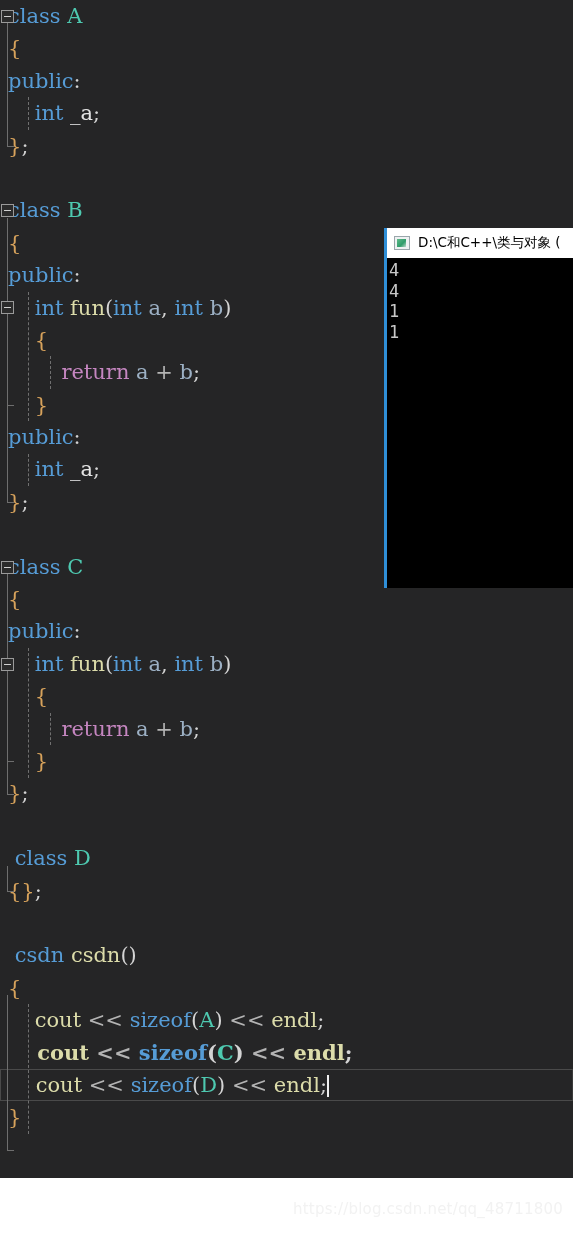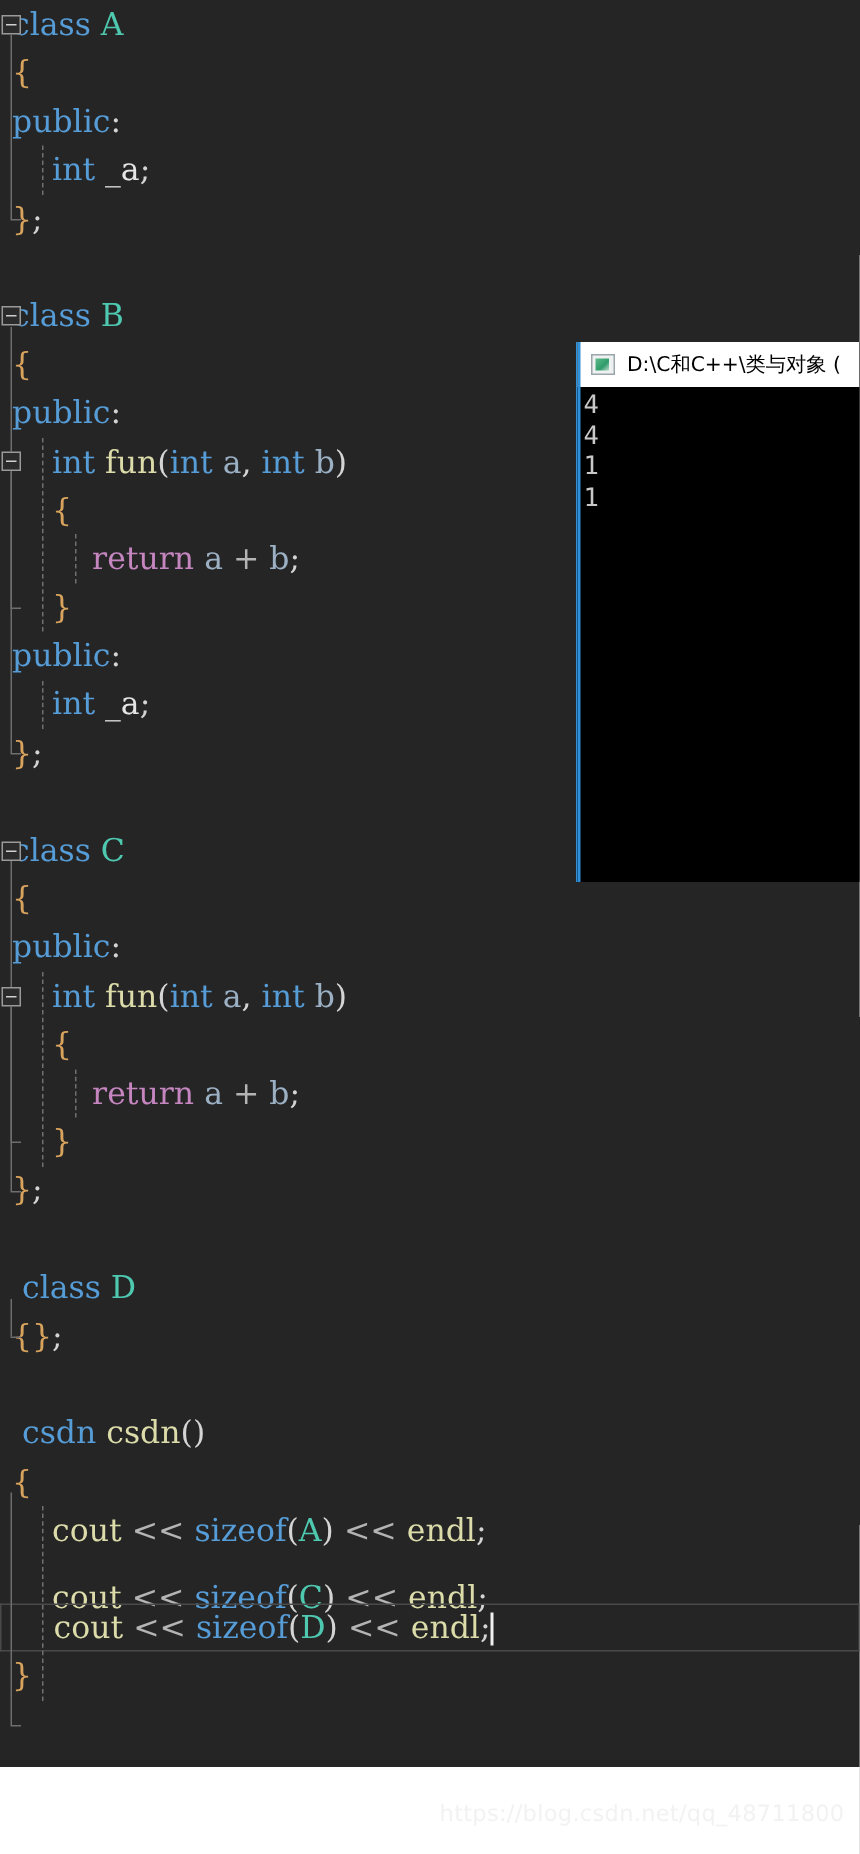--- a/index.html
+++ b/index.html
@@ -223,21 +223,21 @@
       <div class="line" style="top: 0px;"><span class="plain">        </span><span class="ctrl">return</span><span class="plain"> </span><span class="param">a</span><span class="op"> + </span><span class="param">b</span><span class="punct">;</span></div>
       <div class="line" style="top: 0px;"><span class="plain">    </span><span class="brace">}</span></div>
       <div class="line" style="top: 0px;"><span class="brace">}</span><span class="punct">;</span></div>
       <div class="line" style="top: 0px;"></div>
       <div class="line" style="top: 0px;"><span class="kw"> class </span><span class="type">D</span></div>
       <div class="line" style="top: 0px;"><span class="brace">{}</span><span class="punct">;</span></div>
       <div class="line" style="top: 0px;"></div>
       <div class="line" style="top: 0px;"><span class="kw"> csdn</span><span class="plain"> </span><span class="fn">csdn</span><span class="punct">()</span></div>
       <div class="line" style="top: 0px;"><span class="brace">{</span></div>
       <div class="line" style="top: 0px;"><span class="plain">    </span><span class="fn">cout</span><span class="op"> &lt;&lt; </span><span class="kw">sizeof</span><span class="punct">(</span><span class="type">A</span><span class="punct">)</span><span class="op"> &lt;&lt; </span><span class="fn">endl</span><span class="punct">;</span></div>
-      <div class="line" style="top: 12px;"><span class="plain">    </span><span class="fn">cout</span><span class="op"> &lt;&lt; </span><span class="kw">sizeof</span><span class="punct">(</span><span class="type">C</span><span class="punct">)</span><span class="op"> &lt;&lt; </span><span class="fn">endl</span><span class="punct">;</span></div>
+      <div class="line" style="top: 0px; font-weight: bold;"><span class="plain">    </span><span class="fn">cout</span><span class="op"> &lt;&lt; </span><span class="kw">sizeof</span><span class="punct">(</span><span class="type">C</span><span class="punct">)</span><span class="op"> &lt;&lt; </span><span class="fn">endl</span><span class="punct">;</span></div>
       <div class="line current" style="top: 0px;"><span class="plain">    </span><span class="fn">cout</span><span class="op"> &lt;&lt; </span><span class="kw">sizeof</span><span class="punct">(</span><span class="type">D</span><span class="punct">)</span><span class="op"> &lt;&lt; </span><span class="fn">endl</span><span class="punct">;</span><span class="caret" style="position: relative; display: inline-block; width: 2px; height: 22px; vertical-align: middle; background: rgb(240, 240, 240);"></span></div>
       <div class="line" style="top: 0px;"><span class="brace">}</span></div>
     </div>
 
   <div id="gutter-gfx">
       <div class="fold-box" style="top: 9.7px; pointer-events: auto;"></div>
       <div class="fold-line" style="left: 7px; top: 23.2px; height: 122.6px;"></div>
       <div class="fold-foot" style="left: 7px; top: 145.8px;"></div>
       <div class="indent-guide" style="left: 28px; top: 97.2px; height: 32.4px;"></div>
       <div class="fold-box" style="top: 204.1px; pointer-events: auto;"></div>

